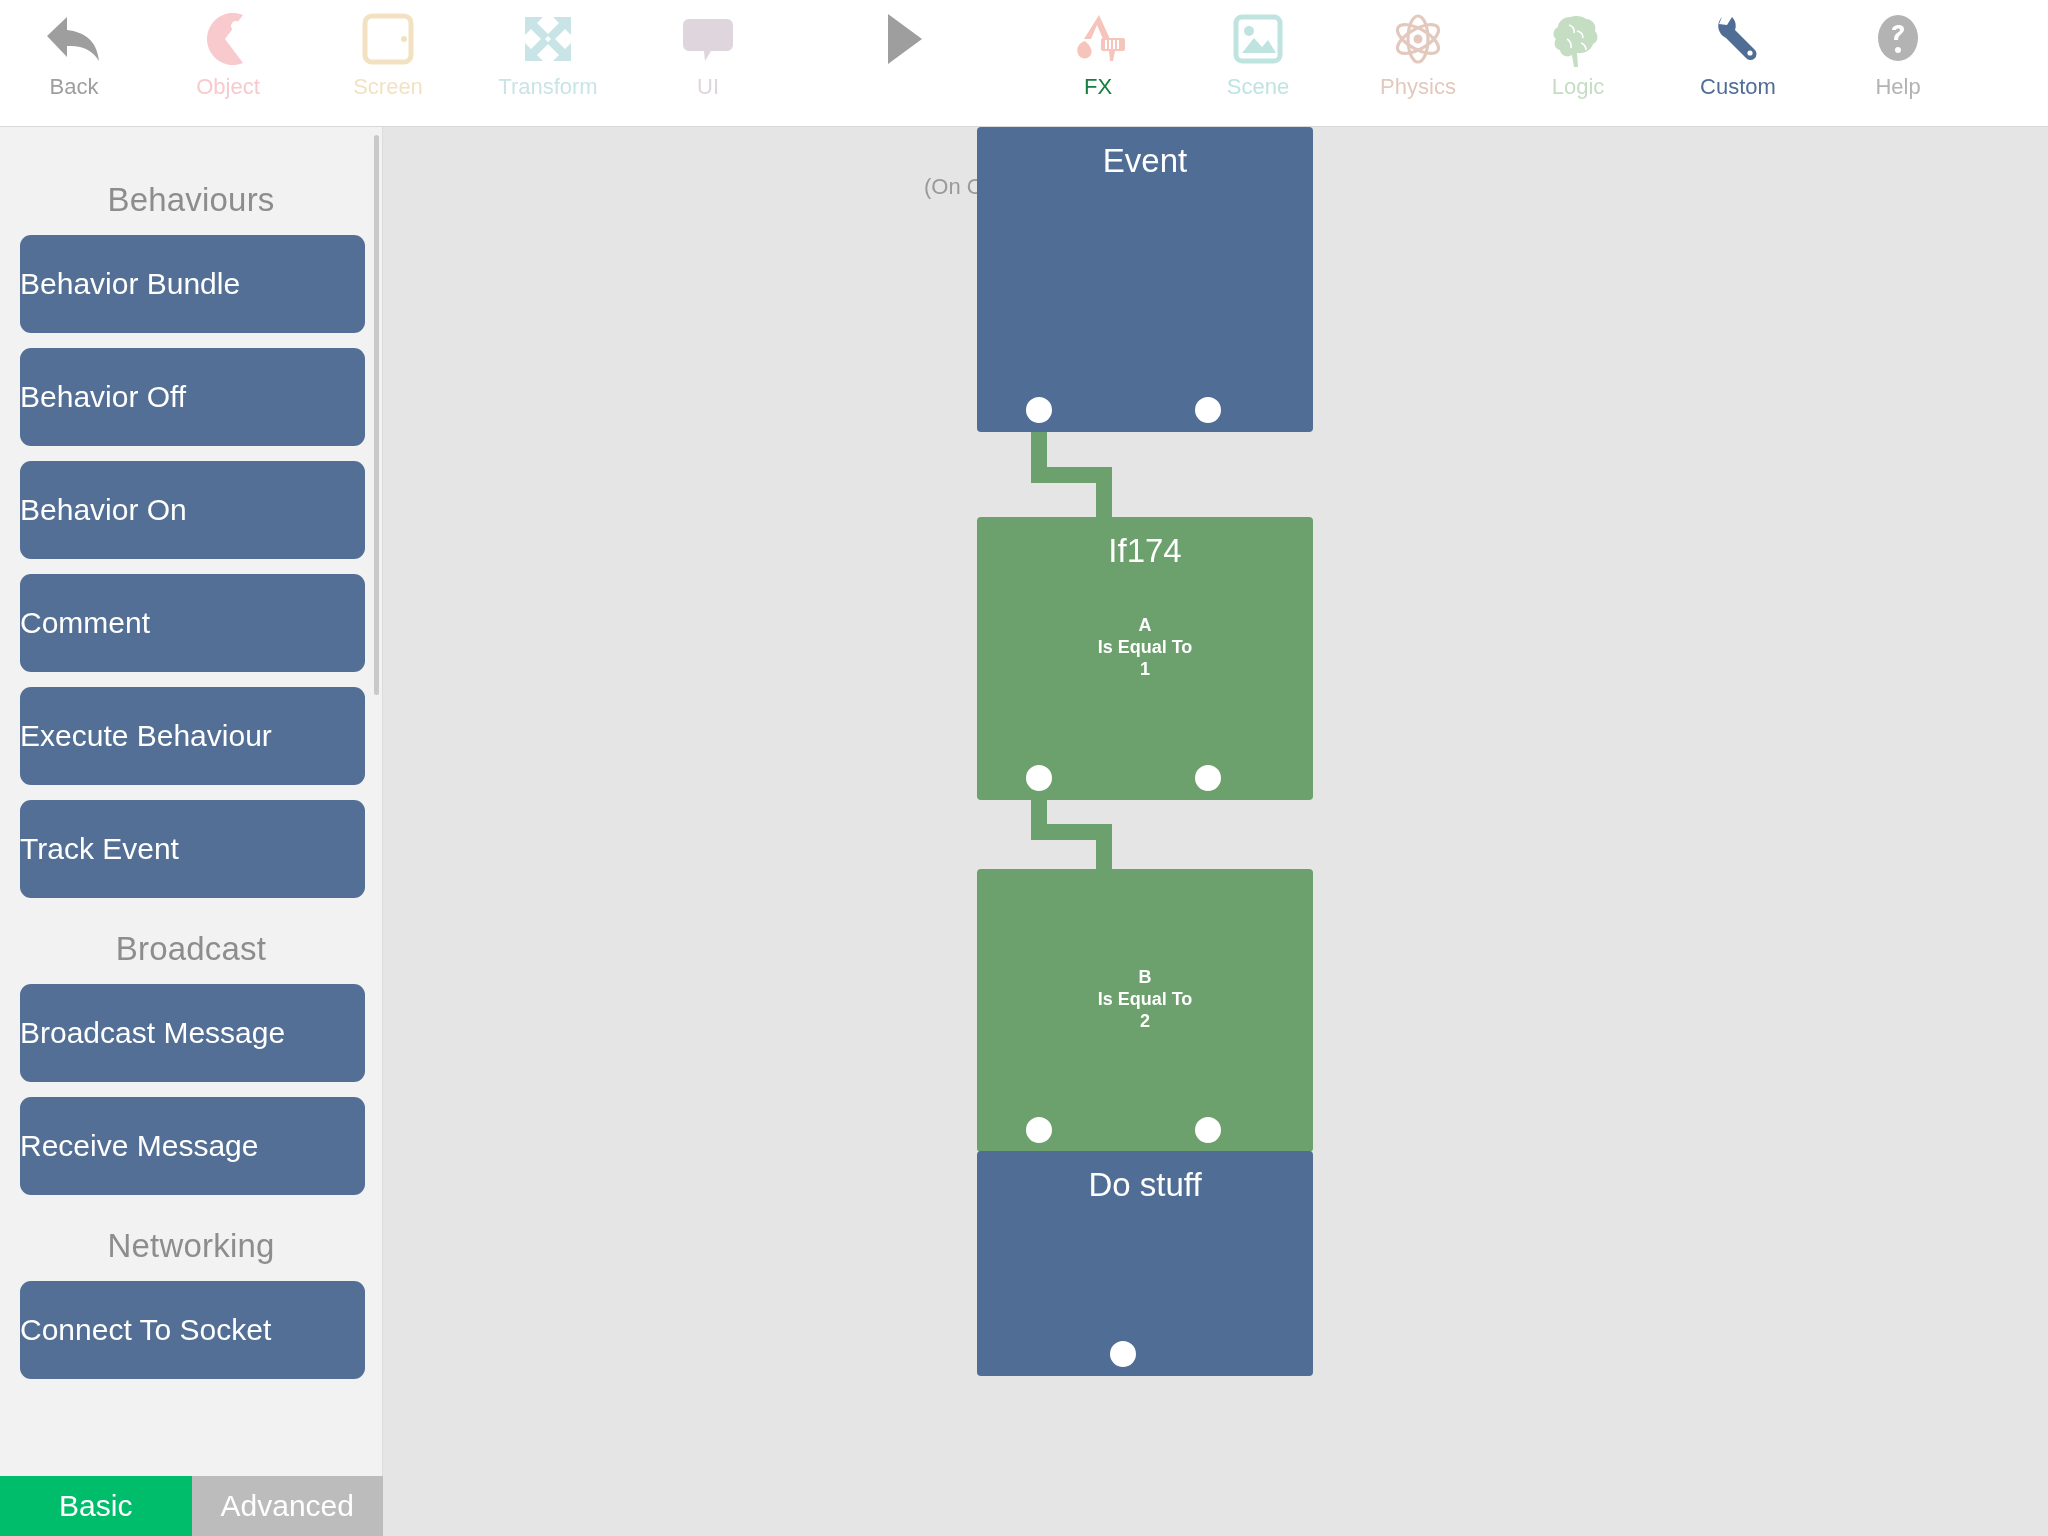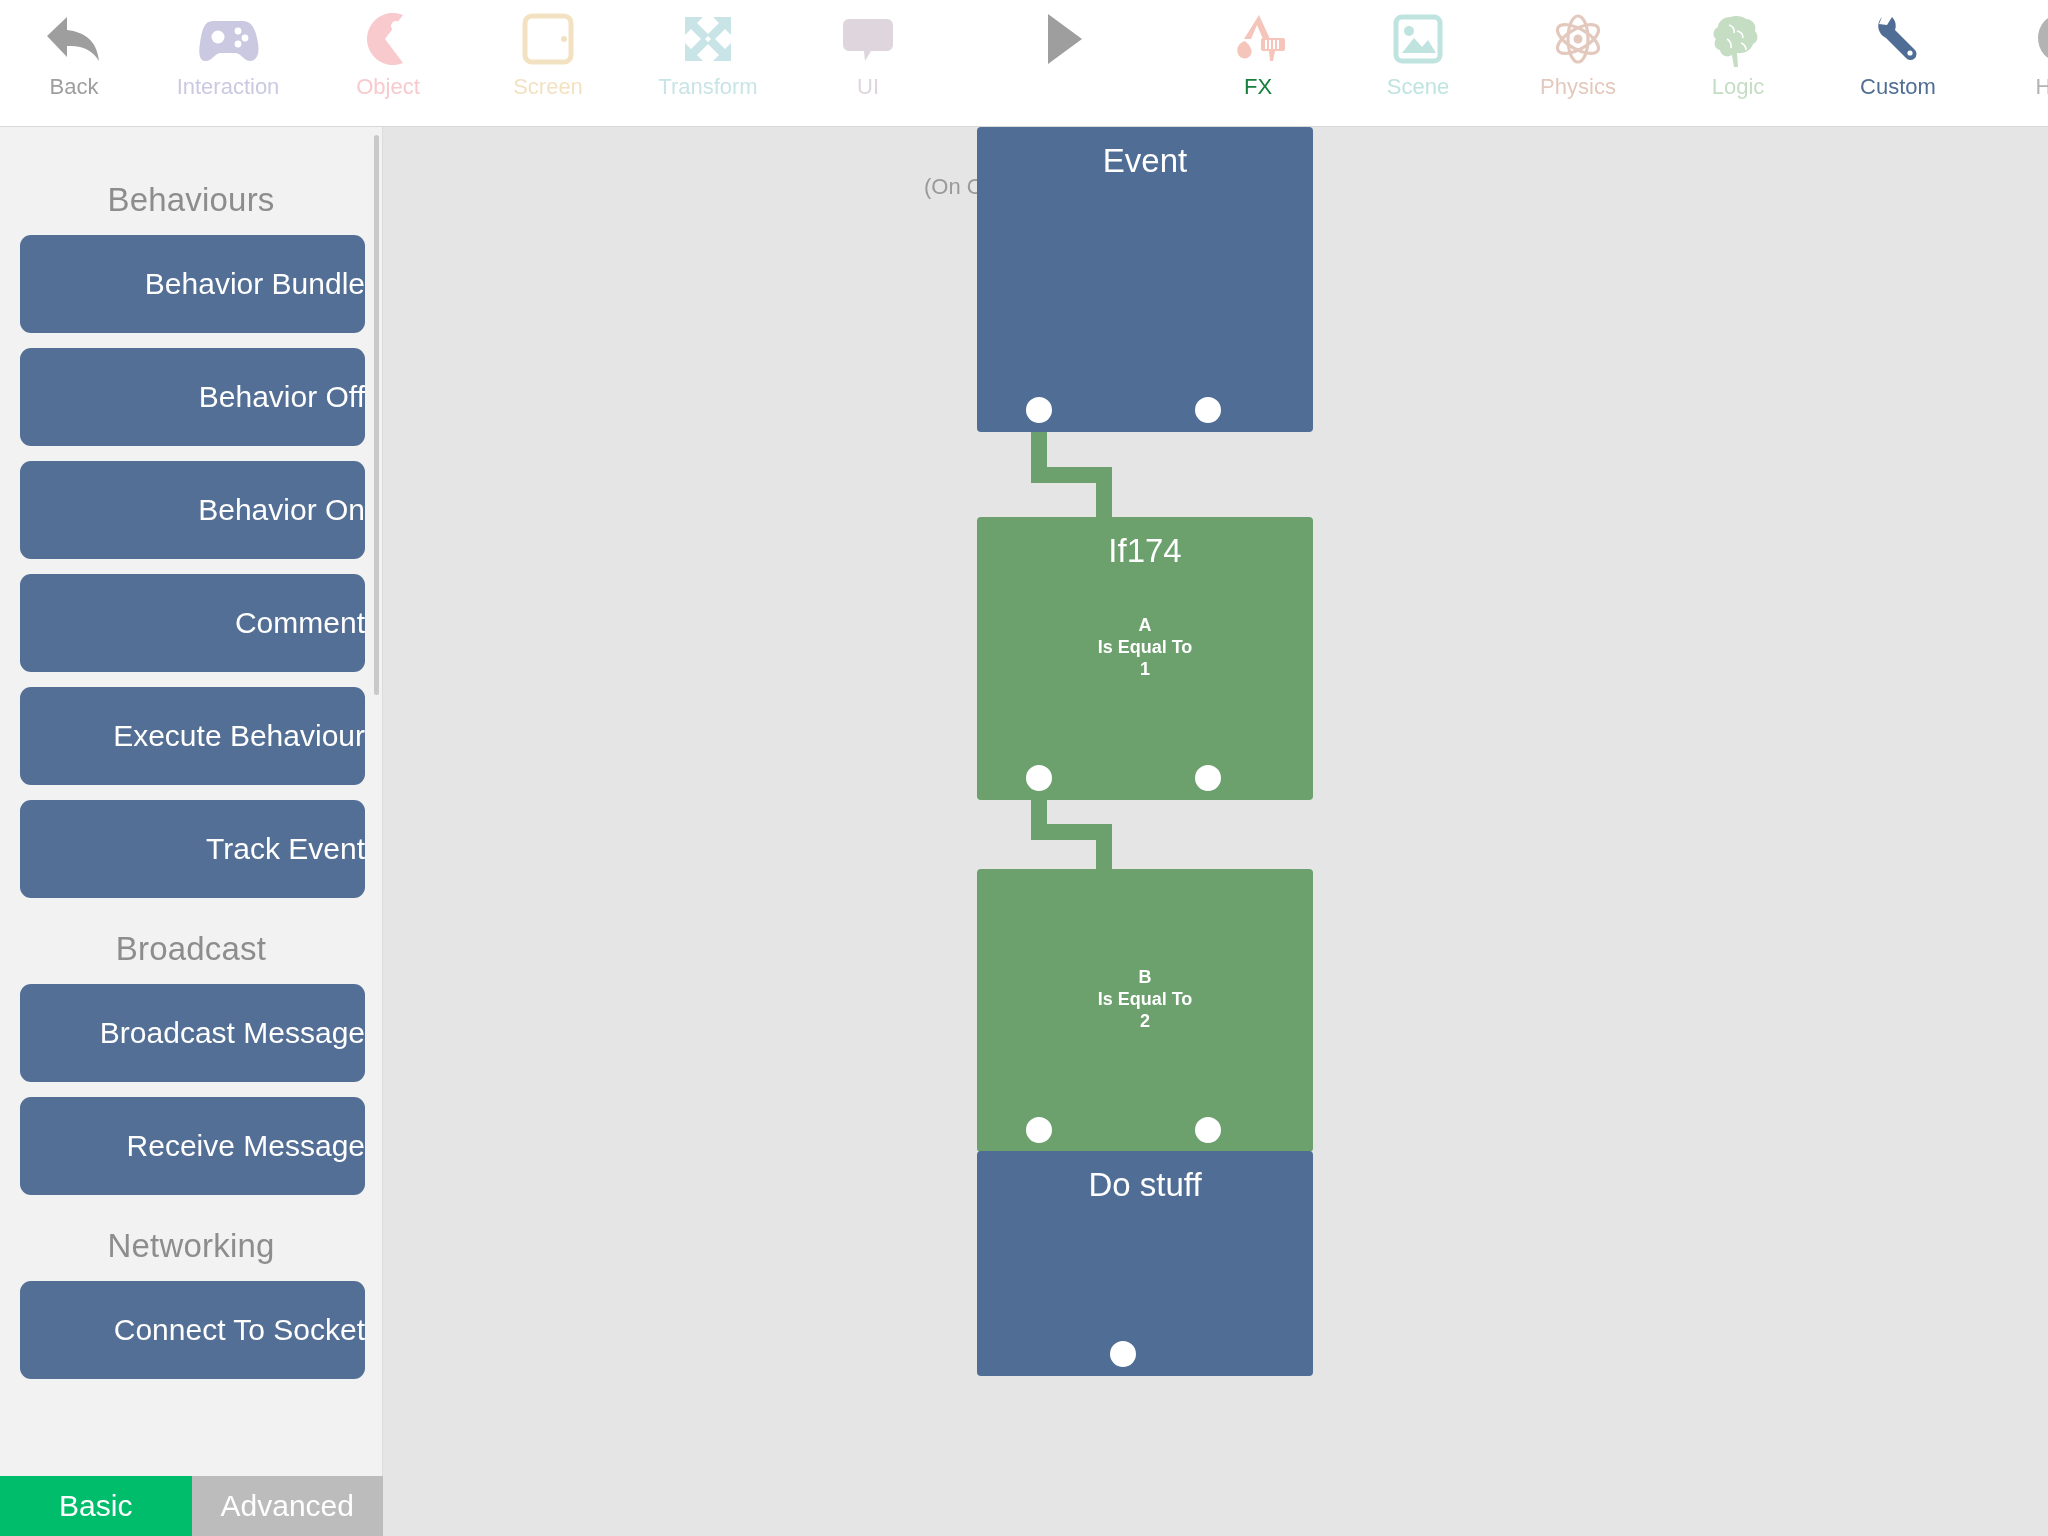--- a/index.html
+++ b/index.html
@@ -69,21 +69,21 @@
     width: 345px;
     height: 98px;
     margin: 0 auto 15px auto;
     background: #536f95;
     color: #ffffff;
     border: none;
     border-radius: 11px;
     font-family: "Liberation Sans", sans-serif;
     font-size: 30px;
     line-height: 98px;
-    text-align: right;
+    text-align: left;
     cursor: pointer;
     white-space: nowrap;
     overflow: hidden;
   }
   
   #sb-scrollbar {
     position: absolute;
     right: 3px; top: 8px;
     width: 5px; height: 560px;
     background: #c9c9c9;
@@ -187,32 +187,20 @@
 
     <div class="tb-item" style="width:148px">
       <span class="tb-ico">
         <svg width="62" height="52" viewBox="0 0 62 52">
             <path d="M24 4 L4 23 L24 44 L24 33 C40 32 50 38 56 48 C54 28 42 19 24 17 Z" fill="#9e9e9e"></path>
           </svg>
       </span>
       <span class="tb-label" style="color:#9e9e9e">Back</span>
     </div>
 
-    <div class="tb-item" style="width:160px">
-      <span class="tb-ico">
-        <svg width="62" height="52" viewBox="0 0 62 52">
-          <path d="M16 8 h30 c9 0 13 9 15 22 c2 12 -2 18 -8 18 c-6 0 -9 -8 -15 -8 h-14 c-6 0 -9 8 -15 8 c-6 0 -8 -6 -6 -18 C5 17 7 8 16 8 Z" fill="#cbc9e2"></path>
-          <circle cx="21" cy="24" r="6.5" fill="#ffffff"></circle>
-          <circle cx="41" cy="18" r="3.4" fill="#ffffff"></circle>
-          <circle cx="48" cy="25" r="3.4" fill="#ffffff"></circle>
-          <circle cx="41" cy="31" r="3.4" fill="#ffffff"></circle>
-        </svg>
-      </span>
-      <span class="tb-label" style="color:#cbc9e2">Interaction</span>
-    </div>
 
     <div class="tb-item" style="width:160px">
       <span class="tb-ico">
         <svg width="62" height="56" viewBox="0 0 62 56">
           <path d="M46 4 A26 26 0 1 0 46 52 L28 28 Z" fill="#f8c9cd"></path>
           <circle cx="39" cy="15" r="5" fill="#ffffff"></circle>
         </svg>
       </span>
       <span class="tb-label" style="color:#f8c9cd">Object</span>
     </div>

